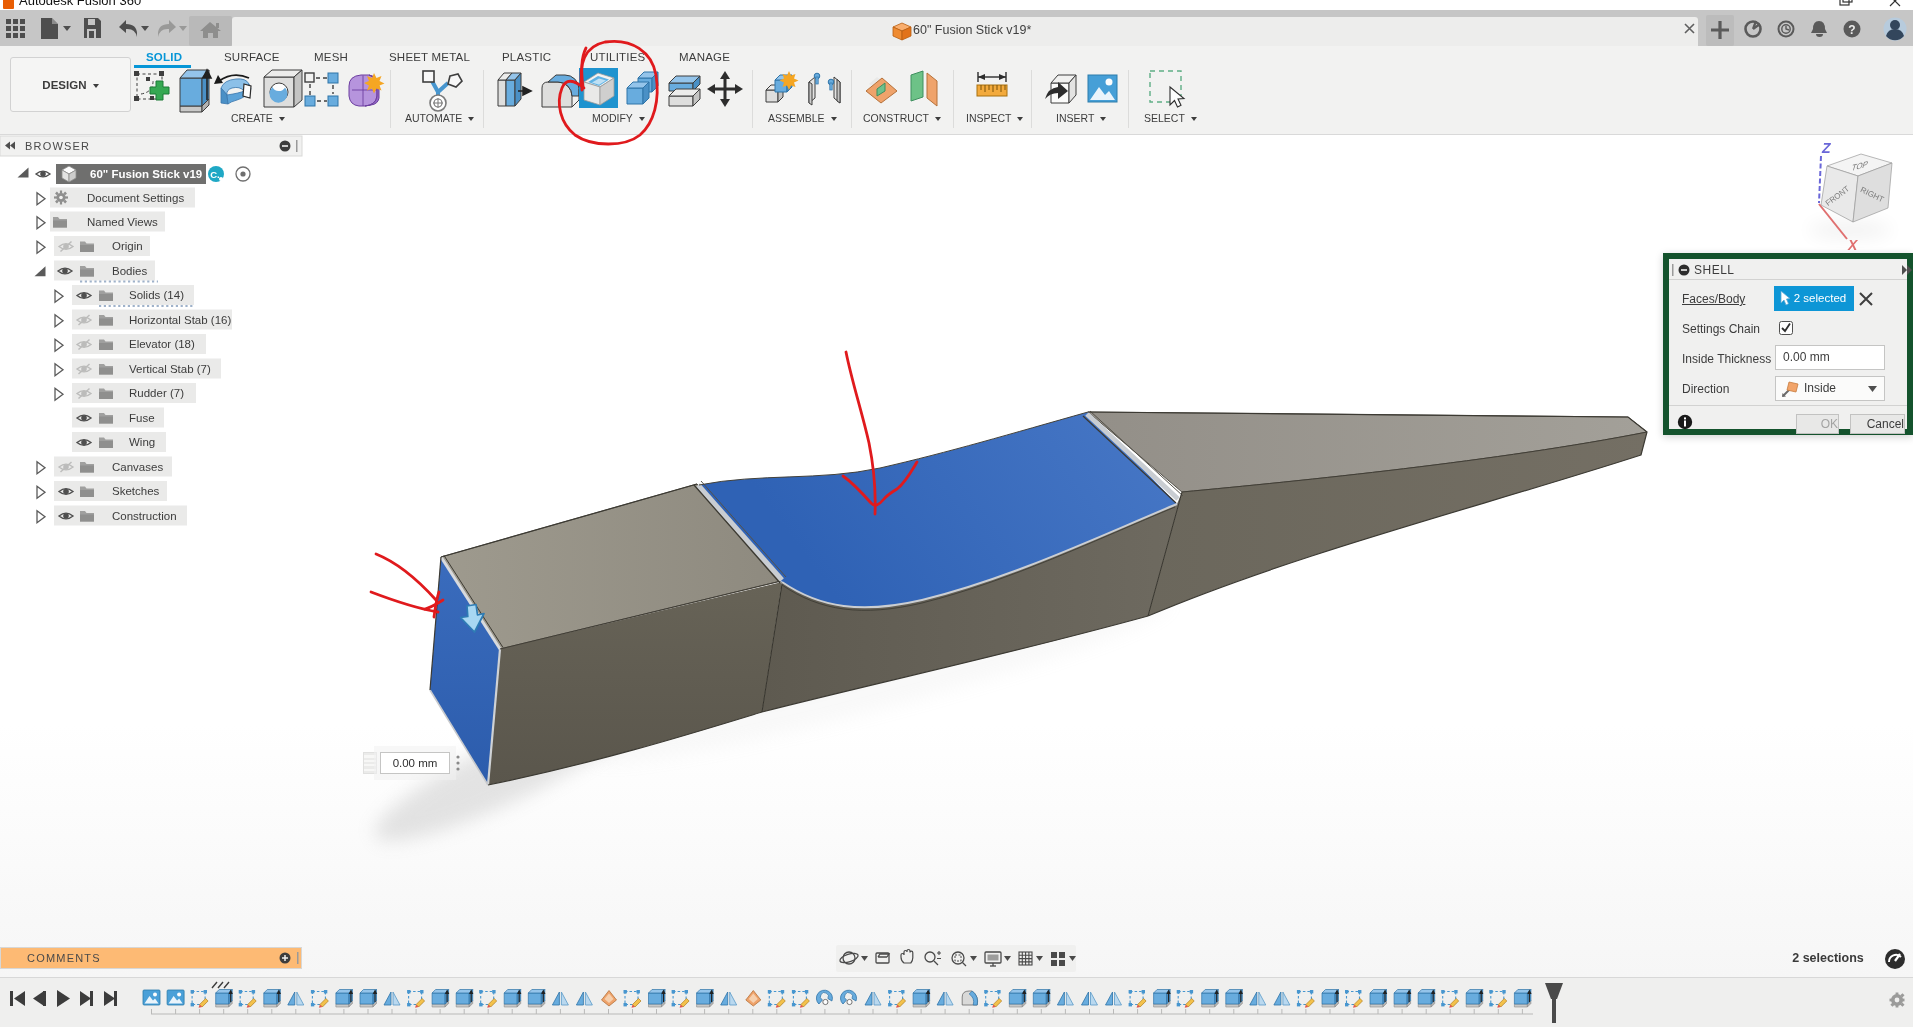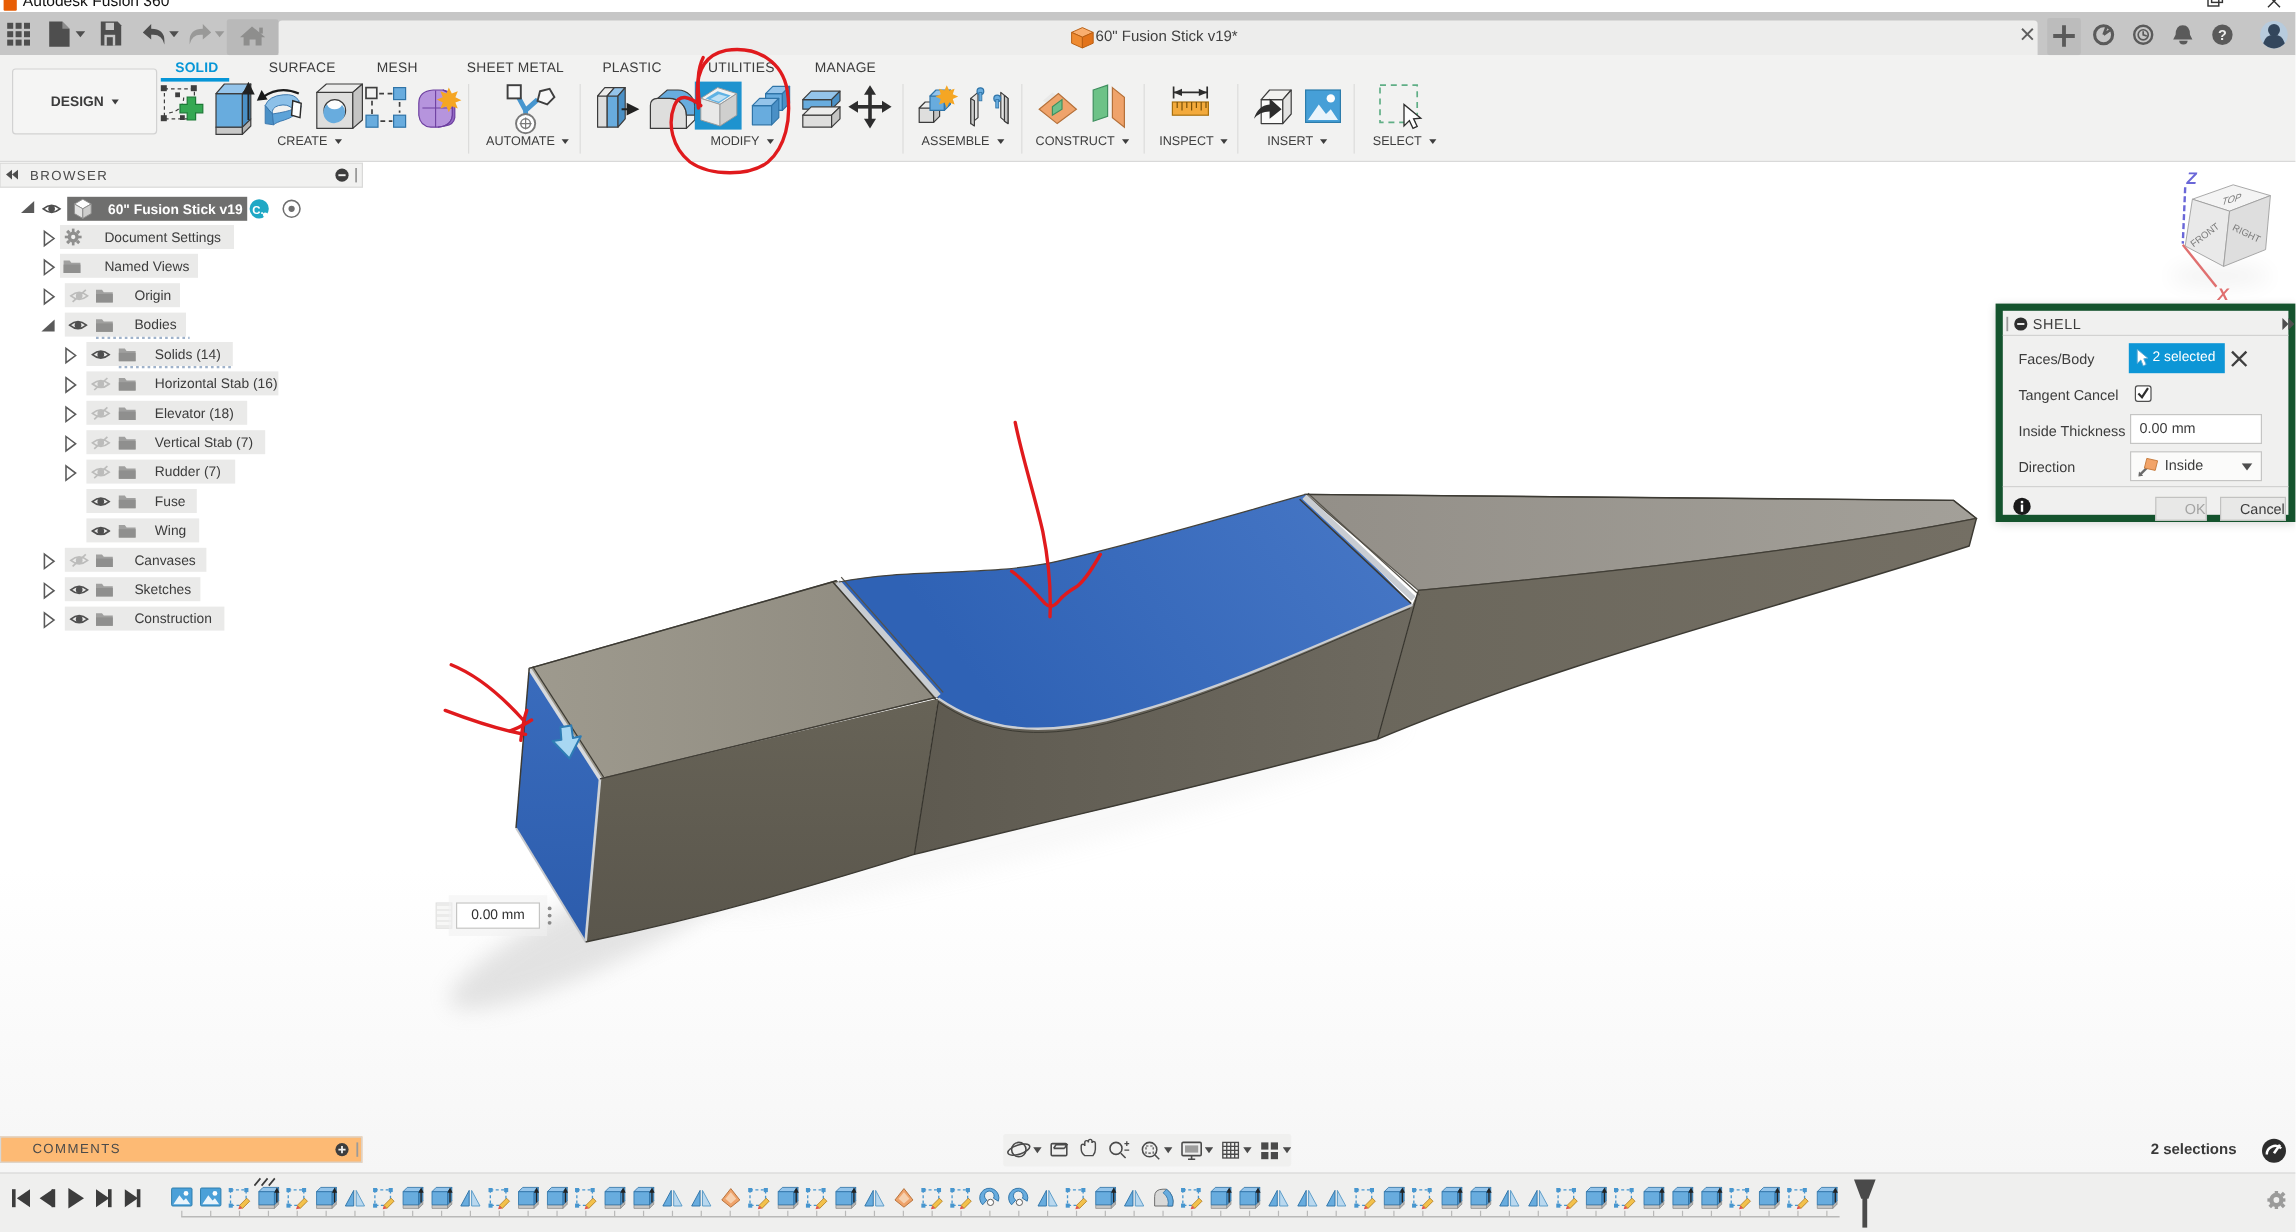--- a/index.html
+++ b/index.html
@@ -715,28 +715,28 @@
   <svg style="position:absolute;left:0;top:0;" width="250" height="22" viewBox="0 0 250 22">
         <rect x="3" y="5" width="1.5" height="12" fill="#9a9a9a"></rect>
         <circle cx="15" cy="11" r="5.5" fill="#2d2d2d"></circle>
         <rect x="12" y="10.2" width="6" height="1.6" fill="#f0f0ef"></rect>
         <g fill="#4e4e4e">
           <polygon points="233,6 238,11 233,16"></polygon>
           <polygon points="238,6 243,11 238,16"></polygon>
         </g>
       </svg>
   <div style="position:absolute;left:25px;top:4px;font-size:12px;letter-spacing:0.5px;">SHELL</div>
-  <div class="lbl" style="top:33px;">Faces/Body</div>
+  <div class="lbl" style="top:33px;text-decoration:underline;">Faces/Body</div>
   <div id="selbtn"><svg style="position:absolute;left:6px;top:5px;" width="12" height="15" viewBox="0 0 12 15">
           <path d="M1,0 L1,12 L4,9 L6,14 L8.5,12.7 L6.5,8 L10,7.6 Z" fill="#fff" stroke="#5aa8d4" stroke-width="0.8"></path>
         </svg><span style="margin-left:12px;text-align:right;">2 selected</span></div>
   <svg style="position:absolute;left:188px;top:31px;" width="18" height="18" viewBox="0 0 18 18">
         <path d="M3,3 L15,15 M15,3 L3,15" stroke="#3f3f3f" stroke-width="2"></path>
       </svg>
-  <div class="lbl" style="top:63px;">Tangent Cancel</div>
+  <div class="lbl" style="top:63px;">Settings Chain</div>
   <div id="tchk"><svg width="12" height="12" viewBox="0 0 12 12">
           <path d="M2,6 L5,9 L10,1.5" stroke="#2d2d2d" stroke-width="1.8" fill="none"></path>
         </svg></div>
   <div class="lbl" style="top:93px;">Inside Thickness</div>
   <div id="thick">0.00 mm</div>
   <div class="lbl" style="top:123px;">Direction</div>
   <div id="dirdd"><svg style="position:absolute;left:5px;top:4px;" width="18" height="17" viewBox="0 0 18 17">
           <path d="M2,15 L12,5" stroke="#6a6a6a" stroke-width="2"></path>
           <path d="M1,16 L5,15.5 L1.5,12 Z" fill="#6a6a6a"></path>
           <path d="M8,1 L17,3 L15,11 L6,9 Z" fill="#f2a469" stroke="#c77b3e" stroke-width="0.8"></path>

